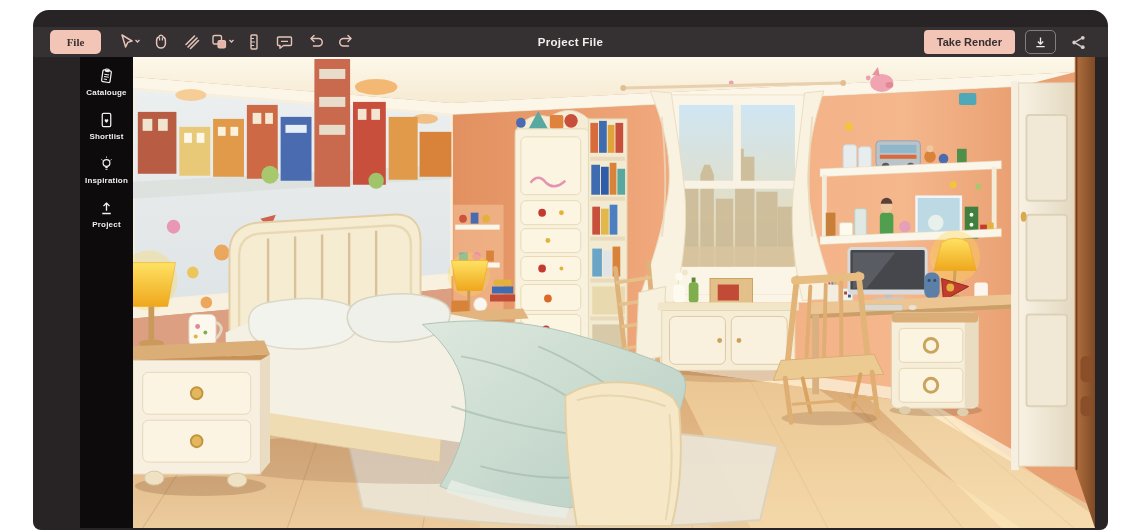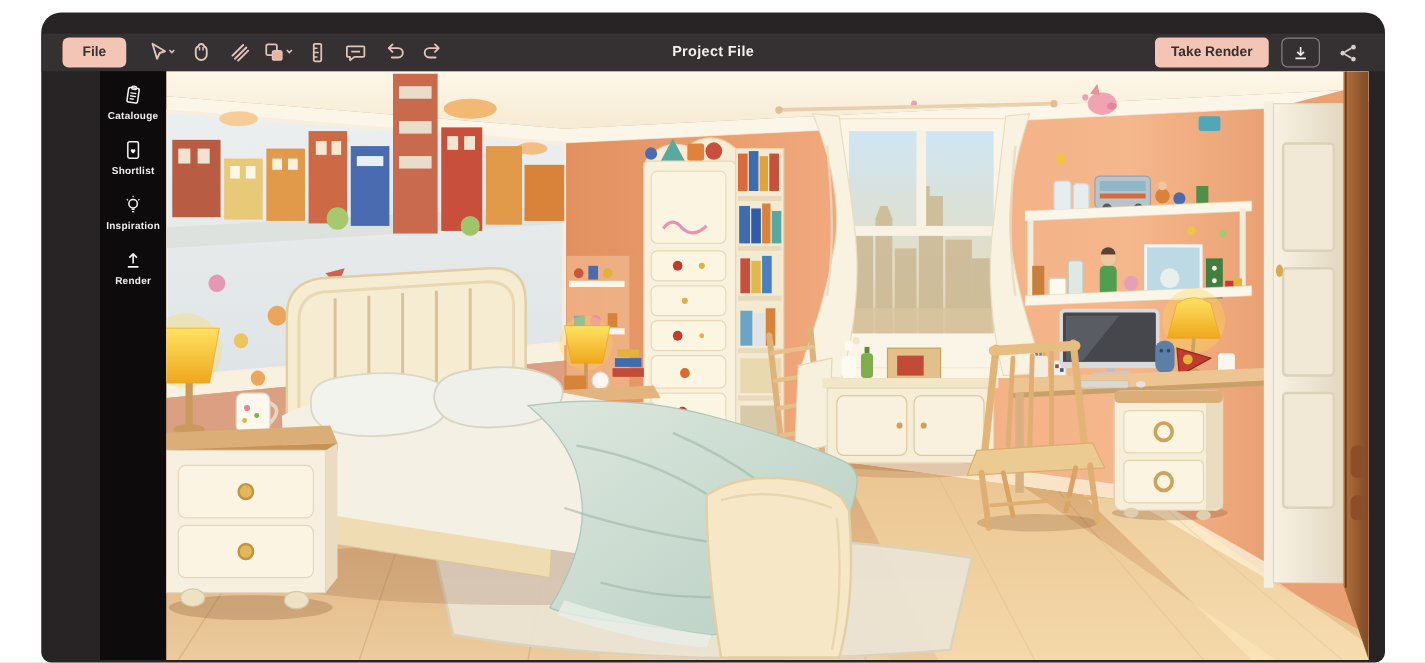--- a/index.html
+++ b/index.html
@@ -6,21 +6,21 @@
   html,body { width:1140px; height:530px; background:#ffffff; overflow:hidden;
     font-family:"Liberation Sans", sans-serif; }
 
   .app-window { position:absolute; left:33px; top:10px; width:1075px; height:520px;
     background:#282425; border-radius:16px 16px 8px 8px; overflow:hidden; }
 
   
   .toolbar { position:absolute; top:17px; left:0; right:0; height:30px;
     background:#353031; display:flex; align-items:center; }
   .file-btn { margin-left:17px; width:51px; height:24px; background:#f2c5b6;
-    border:none; border-radius:5px; font-family:Liberation Sans, sans-serif; font-size:11px; font-weight:bold;
+    border:none; border-radius:5px; font-family:Liberation Serif, serif; font-size:11px; font-weight:bold;
     color:#3a3132; display:flex; align-items:center; justify-content:center; cursor:pointer; }
   .tools { display:flex; align-items:center; margin-left:13px; }
   .tool-btn { width:31px; height:26px; display:flex; align-items:center; justify-content:center;
     background:transparent; border:none; cursor:pointer; }
   .tool-btn svg { display:block; }
   .title { position:absolute; left:50%; transform:translateX(-50%); font-size:11.5px;
     font-weight:bold; color:#f3efed; letter-spacing:.3px; white-space:nowrap; }
   .right-cluster { margin-left:auto; display:flex; align-items:center; gap:10px; margin-right:18px; }
   .take-render-btn { height:24px; padding:0 13px; background:#f2c5b6; border:none; border-radius:4px;
     font-family:inherit; font-size:11px; font-weight:bold; color:#372f30; cursor:pointer; }
@@ -159,21 +159,21 @@
           <line x1="14.4" y1="4.2" x2="13.3" y2="5" stroke="#f5f2f1" stroke-width="1"></line>
         </svg>
         <span>Inspiration</span>
       </button>
       <button class="side-item">
         <svg width="17" height="18" viewBox="0 0 18 18">
           <line x1="9" y1="4" x2="9" y2="12" stroke="#f5f2f1" stroke-width="1.4"></line>
           <polyline points="5.8,7 9,3.8 12.2,7" fill="none" stroke="#f5f2f1" stroke-width="1.4" stroke-linejoin="round"></polyline>
           <line x1="4.5" y1="14.8" x2="13.5" y2="14.8" stroke="#f5f2f1" stroke-width="1.4"></line>
         </svg>
-        <span>Render</span>
+        <span>Project</span>
       </button>
     </div>
 
     <div class="canvas-area" role="img" aria-label="3D render of a children's bedroom: city-illustration mural wall behind a cream bed with pale blue blanket, yellow lamps, tall white dresser and bookshelf with toys, curtained window with city view, toy shelves, desk with monitor, wooden chair and white door">
       <svg viewBox="0 0 997 472" preserveAspectRatio="none">
         <defs>
           <linearGradient id="gCeil" x1="0" y1="0" x2="0" y2="1">
             <stop offset="0" stop-color="#fdf8ea"></stop>
               <stop offset="1" stop-color="#f6ead2"></stop>
           </linearGradient>

